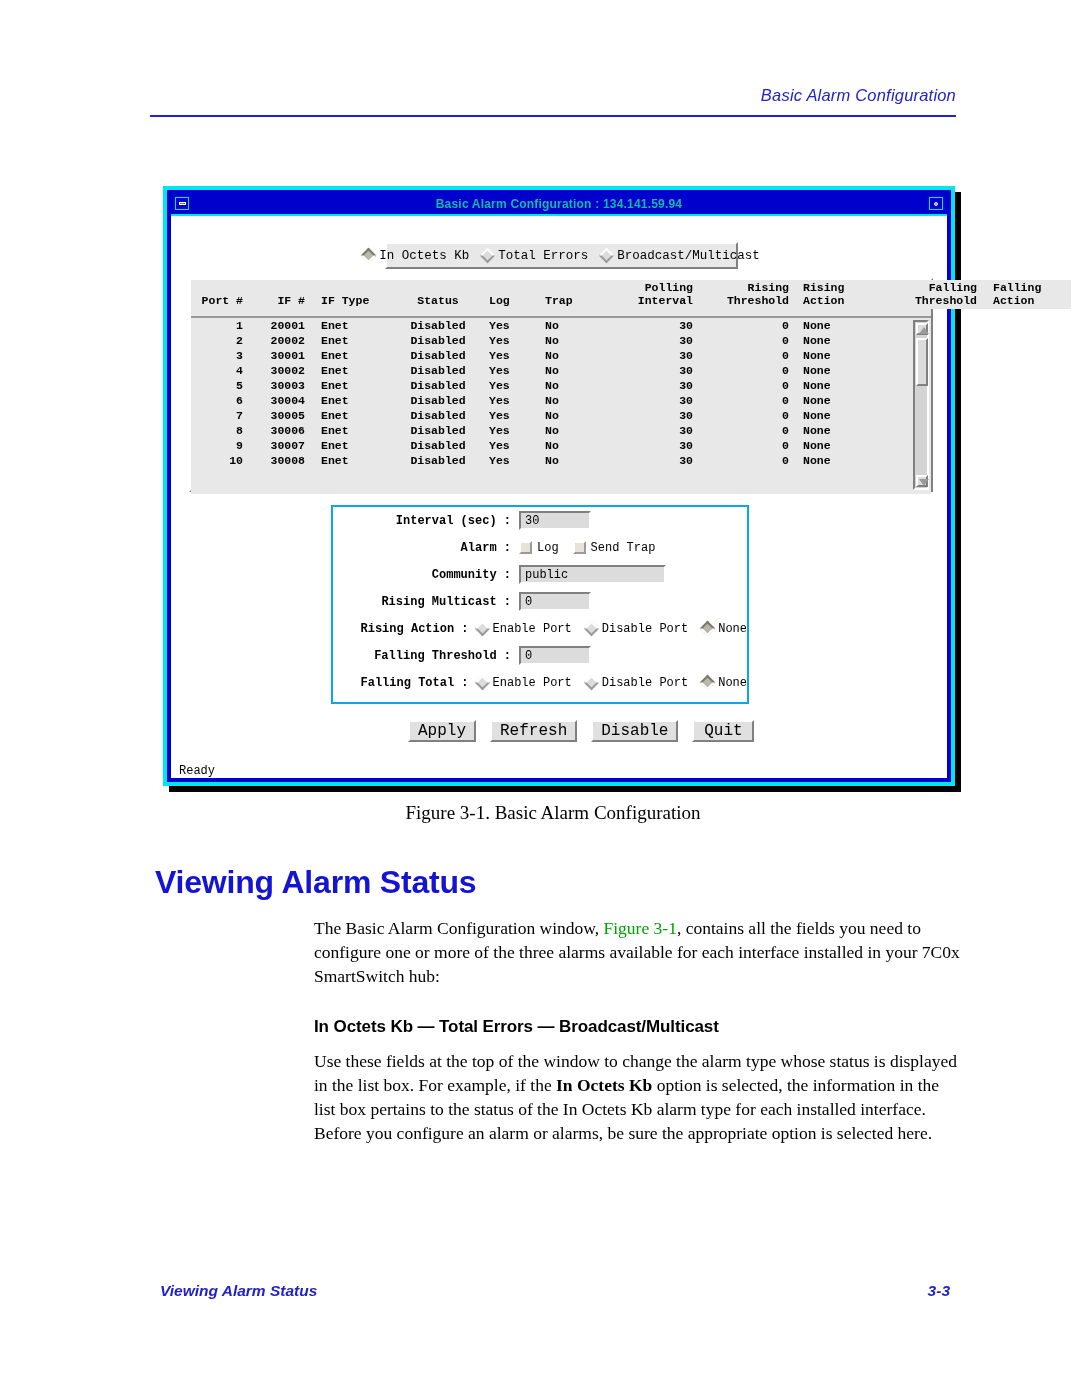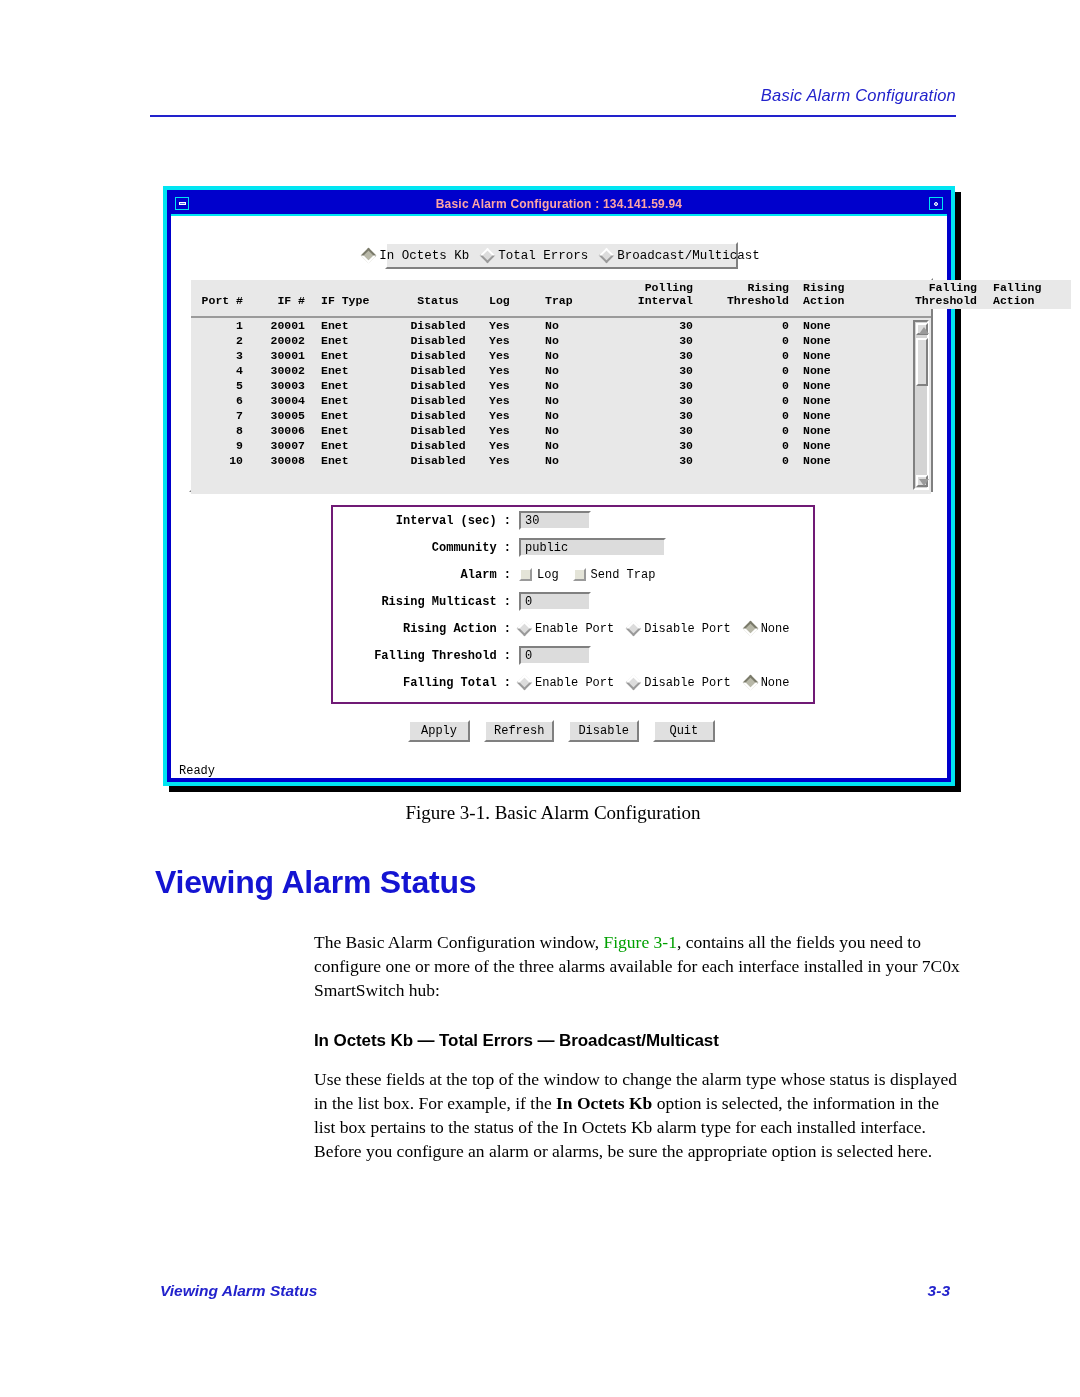--- a/index.html
+++ b/index.html
@@ -77,21 +77,21 @@
   .titlebar {
     position: relative;
     height: 20px;
     background: #0000cc;
     display: flex;
     align-items: center;
     justify-content: center;
     border-bottom: 2px solid #00e5f2;
   }
   .titlebar-text {
-    color: #fca5a5;
+    color: #14b8a6;
     font-family: "Liberation Sans", sans-serif;
     font-weight: bold;
     font-size: 12px;
     letter-spacing: 0.2px;
   }
   .title-btn {
     position: absolute;
     top: 3px;
     width: 14px;
     height: 13px;
@@ -276,24 +276,24 @@
     height: 48px;
     background: #dcdcdc;
     box-sizing: border-box;
   }
 
   
   .settings {
     position: absolute;
     left: 160px;
     top: 289px;
-    width: 484px;
+    width: 418px;
     height: 199px;
     background: #ffffff;
-    border: 2px solid #701a75;
+    border: 2px solid #0ea5e9;
     box-sizing: border-box;
   }
   .frow {
     position: relative;
     display: flex;
     align-items: center;
     height: 27px;
     padding-left: 6px;
   }
   .flabel {
@@ -352,21 +352,21 @@
   }
   .xbtn {
     min-width: 62px;
     height: 22px;
     background: #e0e0e0;
     box-sizing: border-box;
     display: flex;
     align-items: center;
     justify-content: center;
     font-family: "Liberation Mono", "DejaVu Sans Mono", monospace;
-    font-size: 12px;
+    font-size: 16px;
     padding: 0 8px;
   }
 
   
   .statusline {
     position: absolute;
     left: 8px;
     top: 548px;
     font-family: "Liberation Mono", "DejaVu Sans Mono", monospace;
     font-size: 12px;
@@ -399,21 +399,21 @@
   .body-col {
     position: absolute;
     left: 314px;
     top: 916px;
     width: 650px;
     font-family: "Liberation Serif", serif;
     font-size: 17.5px;
     line-height: 24.2px;
     text-align: left;
   }
-  .body-col p { margin: 14px 0 0 0; }
+  .body-col p { margin: 0 0 0 0; }
   .xref { color: #00a000; }
   .h2 {
     font-family: "Liberation Sans", sans-serif;
     font-weight: bold;
     font-size: 17px;
     margin: 26px 0 10px 0;
     letter-spacing: -0.1px;
   }
 
   
@@ -634,36 +634,36 @@
         </div>
 
         <div class="settings">
 
           <div class="frow">
             <span class="flabel">Interval (sec) :</span>
             <span class="ffield short sunken">30</span>
           </div>
 
           <div class="frow">
-            <span class="flabel">Community :</span>
-            <span class="ffield long sunken">public</span>
-          </div>
-
-          <div class="frow">
             <span class="flabel">Alarm :</span>
             <span class="fopts">
               <span class="fopt">
                 <span class="chk"></span>
                 <span>Log</span>
               </span>
               <span class="fopt">
                 <span class="chk"></span>
                 <span>Send Trap</span>
               </span>
             </span>
+          </div>
+
+          <div class="frow">
+            <span class="flabel">Community :</span>
+            <span class="ffield long sunken">public</span>
           </div>
 
           <div class="frow">
             <span class="flabel">Rising Multicast :</span>
             <span class="ffield short sunken">0</span>
           </div>
 
           <div class="frow">
             <span class="flabel">Rising Action :</span>
             <span class="fopts">

